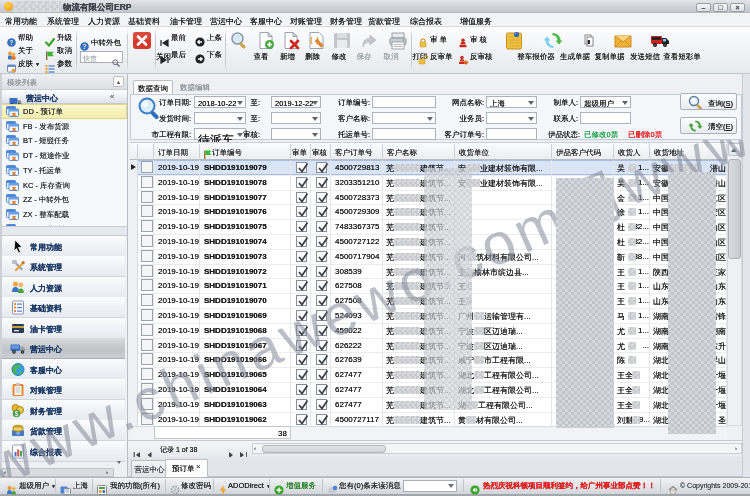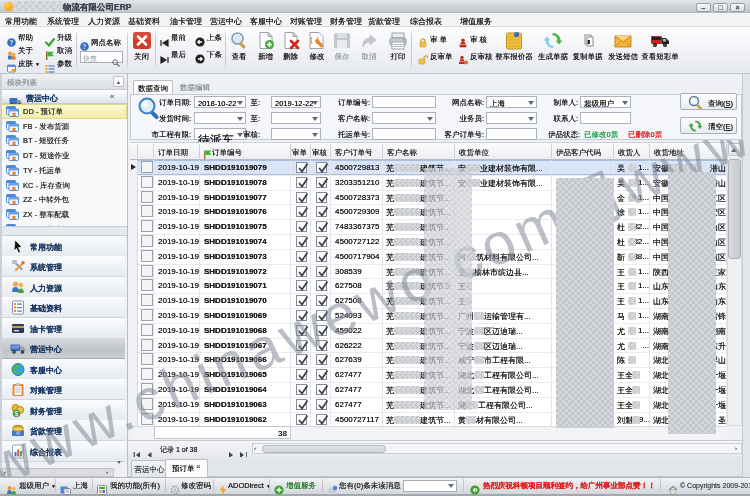--- a/index.html
+++ b/index.html
@@ -3,21 +3,21 @@
 <style>
 *{margin:0;padding:0;box-sizing:border-box;}
 html,body{width:750px;height:496px;overflow:hidden;}
 body{font-family:"Liberation Sans",sans-serif;position:relative;background:#fff;text-shadow:0 0 0.35px currentColor;}
 .abs{position:absolute;}
 
 .mz{background:repeating-conic-gradient(#cccfd5 0% 25%, #dadce0 0% 50%);background-size:7px 7px;}
 .mz2{background:repeating-conic-gradient(#c2c5cb 0% 25%, #d4d7db 0% 50%);background-size:6px 6px;}
 .cb{display:inline-block;height:8px;background:repeating-conic-gradient(#c6c9ce 0% 25%, #d8dadd 0% 50%);background-size:5px 5px;vertical-align:-1px;border-radius:1px;}
 
-.tbi{position:absolute;text-align:center;font-size:7.5px;color:#1e1e1e;}
+.tbi{position:absolute;text-align:center;font-size:7.5px;color:#1e1e1e;margin-left:22px;}
 .tbl{position:absolute;font-size:7.5px;color:#1e1e1e;white-space:nowrap;}
 .sep{position:absolute;width:1px;background:linear-gradient(#fff0,#c6cad1 20%,#c6cad1 80%,#fff0);}
 .fl{position:absolute;font-size:7.5px;color:#1c1c1c;text-align:right;white-space:nowrap;}
 .fi{position:absolute;height:12px;background:#fff;border:1px solid #aab2bf;}
 .dar{position:absolute;width:0;height:0;border-left:3px solid transparent;border-right:3px solid transparent;border-top:4px solid #6b7280;}
 .hc{position:absolute;font-size:7.5px;color:#2b2b2b;white-space:nowrap;overflow:hidden;}
 .cell{position:absolute;font-size:8px;color:#1f1f1f;white-space:nowrap;overflow:hidden;}
 .chk{position:absolute;width:11px;height:11px;border:1px solid #878d96;background:#fcfcfd;font-size:10px;line-height:9px;text-align:center;color:#2e3338;font-weight:bold;}
 .ecb{position:absolute;width:12px;height:12px;border:1px solid #9aa1ab;background:#f4f5f7;}
 .nav{position:absolute;left:2px;width:123px;height:21px;background:linear-gradient(#fbfcfd,#eef1f5 55%,#e7eaef);border-bottom:1px solid #d2d6dc;}
@@ -88,21 +88,21 @@
       <rect x="0.5" y="4" width="2" height="2" fill="#e8a030"></rect>
       <rect x="3.5" y="4.4" width="6" height="1.2" fill="#4a7ec0"></rect>
       <rect x="0.5" y="7" width="2" height="2" fill="#e8a030"></rect>
       <rect x="3.5" y="7.4" width="6" height="1.2" fill="#4a7ec0"></rect>
     </svg></div>
 <div class="tbl" style="left:57px;top:58.9px;">参数</div>
 <div class="abs" style="left:80px;top:37px;"><svg width="9" height="9" viewBox="0 0 9 9">
       <circle cx="4.5" cy="4.5" r="4.3" fill="#2f6fc4"></circle>
       <text x="4.5" y="7" font-size="7" font-weight="bold" fill="#fff" text-anchor="middle" font-family="Liberation Sans">?</text>
     </svg></div>
-<div class="tbl" style="left:91px;top:38px;">网点名称</div>
+<div class="tbl" style="left:91px;top:38px;">中转外包</div>
 <div class="abs" style="left:80px;top:51px;width:43px;height:12px;background:#fff;border:1px solid #a8aeb8;font-size:7px;color:#b0b4ba;padding:2px 0 0 2px;">快查</div>
 <div class="abs" style="left:112px;top:53px;"><svg width="8" height="8" viewBox="0 0 8 8">
       <circle cx="3.2" cy="3.2" r="2.4" fill="none" stroke="#667" stroke-width="1"></circle>
       <path d="M5 5 L7.5 7.5" stroke="#667" stroke-width="1.2"></path>
     </svg></div>
 <div class="abs" style="left:131.5px;top:31px;"><svg width="20" height="19" viewBox="0 0 20 19">
       <rect x="1" y="1" width="18" height="17" rx="3" fill="#d33a2c"></rect>
       <rect x="1" y="1" width="18" height="8" rx="3" fill="#e05545" opacity="0.6"></rect>
       <path d="M6 5.5 L14 13.5 M14 5.5 L6 13.5" stroke="#fff" stroke-width="2.6" stroke-linecap="round"></path>
     </svg></div>

